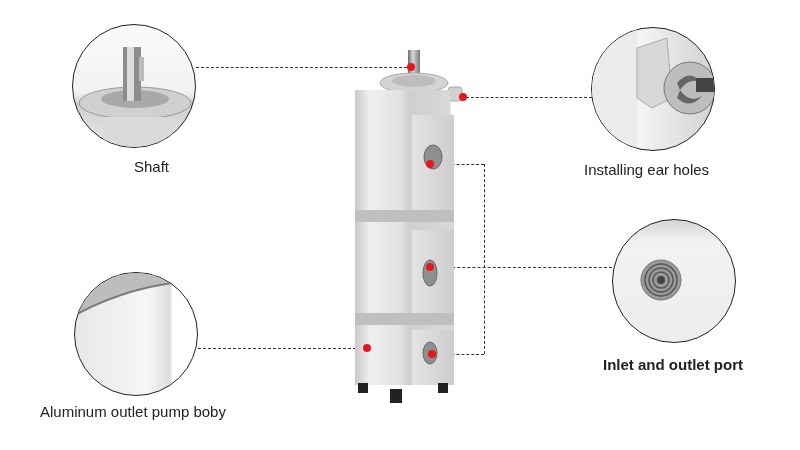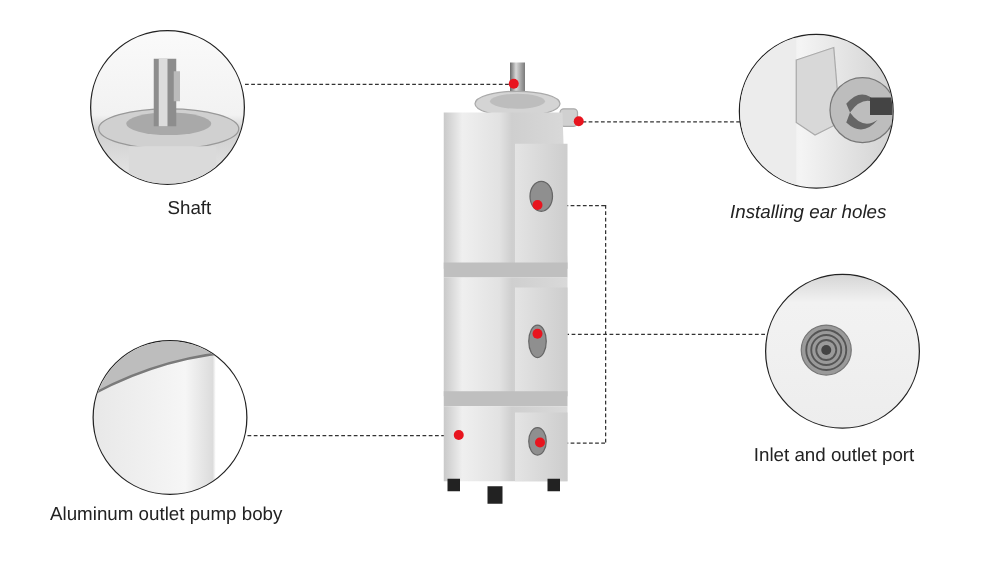--- a/index.html
+++ b/index.html
@@ -95,32 +95,32 @@
 <div class="circle" style="left:591px; top:27px; width:124px; height:124px; background:linear-gradient(90deg,#e8e8e8 0%,#f4f4f4 40%,#d2d2d2 100%);">
   <svg width="124" height="124" viewBox="0 0 124 124">
     <rect x="0" y="0" width="45" height="124" fill="#ececec"></rect>
     <path d="M45 20 L75 10 L80 70 L60 80 L45 70 Z" fill="#d8d8d8" stroke="#aaa"></path>
     <circle cx="98" cy="60" r="26" fill="#bdbdbd" stroke="#777"></circle>
     <path d="M85 55 Q98 40 110 55 Q98 48 88 62 Z" fill="#666"></path>
     <path d="M85 70 Q98 82 110 68 Q98 76 88 62 Z" fill="#666"></path>
     <rect x="104" y="50" width="20" height="14" fill="#444"></rect>
   </svg>
 </div>
-<div class="label" style="left:584px; top:161px;font-style:italic;">Installing ear holes</div>
+<div class="label" style="left:584px; top:161px;">Installing ear holes</div>
 
 <div class="circle" style="left:612px; top:219px; width:124px; height:124px; background:linear-gradient(180deg,#d6d6d6 0%,#f2f2f2 18%,#ededed 100%);">
   <svg width="124" height="124" viewBox="0 0 124 124">
     <circle cx="48" cy="60" r="20" fill="#9a9a9a" stroke="#777"></circle>
     <circle cx="48" cy="60" r="16" fill="none" stroke="#555" stroke-width="1.5"></circle>
     <circle cx="48" cy="60" r="12" fill="none" stroke="#555" stroke-width="1.5"></circle>
     <circle cx="48" cy="60" r="8" fill="none" stroke="#555" stroke-width="1.5"></circle>
     <circle cx="48" cy="60" r="4" fill="#444"></circle>
   </svg>
 </div>
-<div class="label" style="left:603px; top:356px;">Inlet and outlet port</div>
+<div class="label" style="left:603px; top:356px;font-weight:bold;">Inlet and outlet port</div>
 
 <div class="circle" style="left:74px; top:272px; width:124px; height:124px; background:linear-gradient(90deg,#e8e8e8 0%,#f6f6f6 60%,#dcdcdc 78%,#ffffff 80%);">
   <svg width="124" height="124" viewBox="0 0 124 124">
     <path d="M0 0 L124 0 L124 8 Q60 10 0 42 Z" fill="#bdbdbd"></path>
     <path d="M0 42 Q60 10 124 8" fill="none" stroke="#7a7a7a" stroke-width="2"></path>
   </svg>
 </div>
 <div class="label" style="left:40px; top:403px;">Aluminum outlet pump boby</div>
 
 </body></html>

